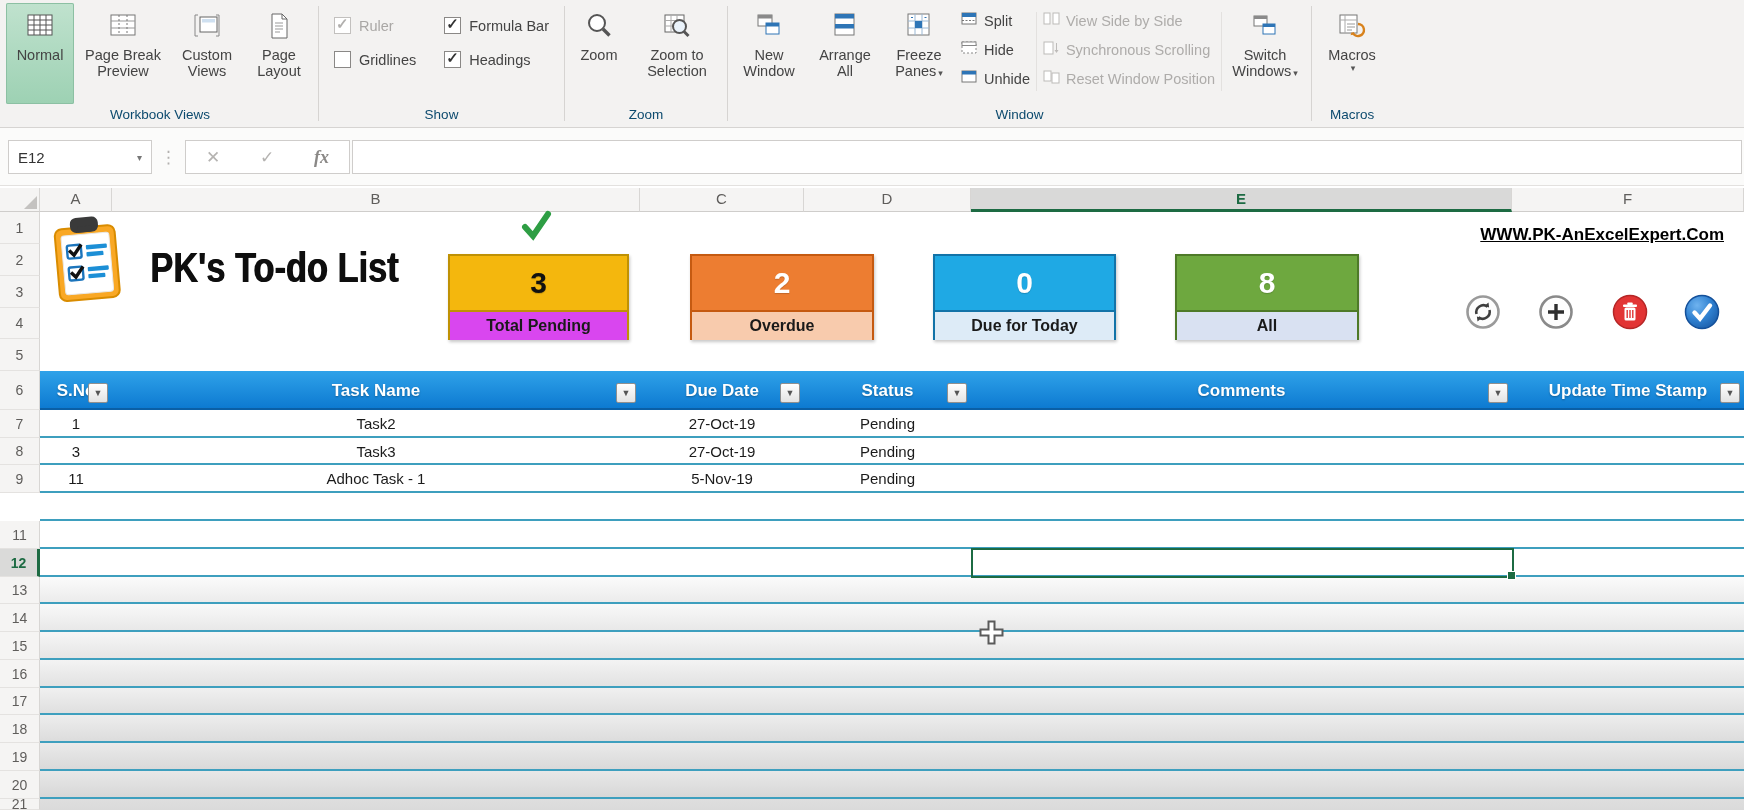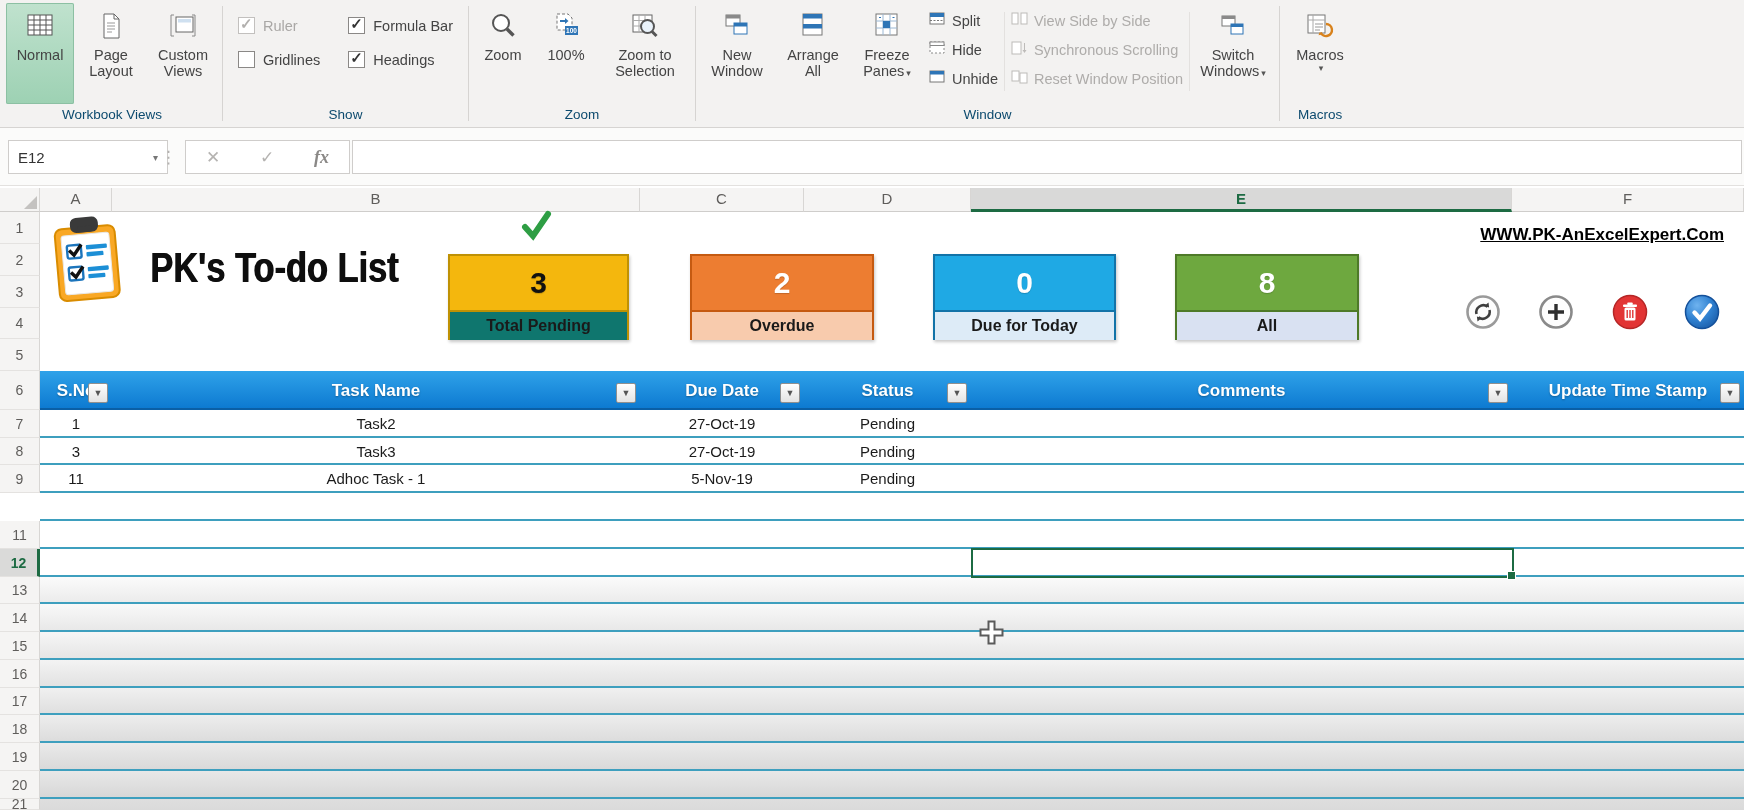--- a/index.html
+++ b/index.html
@@ -27,21 +27,21 @@
   .cb.disabled{border-color:#c2c0be;}
   .cb.disabled::after{color:#b2b0ae;}
   .cb-label.disabled{color:#a9a7a5;}
   .smallcol{display:flex;flex-direction:column;justify-content:flex-start;padding:9px 6px 0;gap:10px;}
   .sbtn{display:flex;align-items:center;gap:6px;font-size:14.5px;color:#444;white-space:nowrap;}
   .sbtn.disabled{color:#aeacaa;}
   .rfill{flex:1;}
 
   
   .fbar{position:absolute;top:128px;left:0;right:0;height:58px;background:#fbfbfa;border-bottom:1px solid #e3e1df;box-sizing:border-box;}
-  .namebox{position:absolute;left:8px;top:12px;width:160px;height:34px;background:#fff;border:1px solid #cfcdcb;
+  .namebox{position:absolute;left:8px;top:12px;width:144px;height:34px;background:#fff;border:1px solid #cfcdcb;
            display:flex;align-items:center;padding:16px 9px;box-sizing:border-box;font-size:15px;color:#333;}
   .nb-caret{margin-left:auto;font-size:10px;color:#777;}
   .fb-dots{position:absolute;left:160px;top:12px;height:34px;display:flex;align-items:center;color:#b3b1af;font-size:17px;}
   .fb-btns{position:absolute;left:185px;top:12px;width:165px;height:34px;background:#fff;border:1px solid #cfcdcb;
            display:flex;align-items:center;justify-content:space-around;box-sizing:border-box;}
   .fbx,.fbck{font-size:17px;color:#b5b3b1;}
   .fbfx{font-style:italic;font-family:"Liberation Serif",serif;font-size:18px;font-weight:bold;color:#8a8886;}
   .fb-input{position:absolute;left:352px;top:12px;right:2px;height:34px;background:#fff;border:1px solid #cfcdcb;box-sizing:border-box;
             font-size:15px;color:#333;display:flex;align-items:center;padding:0 8px;}
 
@@ -96,39 +96,49 @@
       <div class="rg-content">
         <div class="rbtn selected" style="width:60px">
           <span class="ricon">
             <svg width="30" height="30" viewBox="0 0 30 30">
                 <rect x="3" y="4" width="24" height="20" fill="#fff" stroke="#555"></rect>
                 <path d="M3 9h24M3 14h24M3 19h24M9 4v20M15 4v20M21 4v20" stroke="#555" stroke-width="1" fill="none"></path>
               </svg>
           </span>
           <span class="rlabel">Normal</span>
         </div>
-        <div class="rbtn" style="width:62px">
-          <span class="ricon">
-            <svg width="30" height="30" viewBox="0 0 30 30">
-                <path d="M8 3h10l5 5v19H8z" fill="#fff" stroke="#666"></path>
-                <path d="M18 3v5h5" fill="none" stroke="#666"></path>
-                <path d="M11 12h8M11 15h8M11 18h8M11 21h5" stroke="#999" fill="none"></path>
-              </svg>
-          </span>
-          <span class="rlabel">Page Layout</span>
+        <div class="rbtn" style="width:86px">
+          <span class="ricon">
+            <svg width="30" height="30" viewBox="0 0 30 30">
+                <rect x="3" y="4" width="24" height="20" fill="#fff" stroke="#777"></rect>
+                <path d="M3 10h24M3 17h24" stroke="#999" fill="none"></path>
+                <path d="M11 4v20M19 4v20" stroke="#777" stroke-dasharray="2 2" fill="none"></path>
+              </svg>
+          </span>
+          <span class="rlabel">Page Break Preview</span>
         </div>
         <div class="rbtn" style="width:62px">
           <span class="ricon">
             <svg width="32" height="30" viewBox="0 0 32 30">
                 <path d="M7 4H4v21h3M25 4h3v21h-3" fill="none" stroke="#888"></path>
                 <rect x="9" y="6" width="17" height="15" fill="#fff" stroke="#666"></rect>
                 <rect x="11" y="8" width="13" height="3.5" fill="#cfe0f0"></rect>
               </svg>
           </span>
           <span class="rlabel">Custom Views</span>
+        </div>
+        <div class="rbtn" style="width:62px">
+          <span class="ricon">
+            <svg width="30" height="30" viewBox="0 0 30 30">
+                <path d="M8 3h10l5 5v19H8z" fill="#fff" stroke="#666"></path>
+                <path d="M18 3v5h5" fill="none" stroke="#666"></path>
+                <path d="M11 12h8M11 15h8M11 18h8M11 21h5" stroke="#999" fill="none"></path>
+              </svg>
+          </span>
+          <span class="rlabel">Page Layout</span>
         </div>
       </div>
       <div class="rg-label">Workbook Views</div>
     </div>
 
     <div class="rsep"></div>
 
     <div class="rgroup">
       <div class="rg-content">
         <div class="cbwrap">
@@ -158,32 +168,20 @@
     <div class="rgroup">
       <div class="rg-content">
         <div class="rbtn" style="width:52px">
           <span class="ricon">
             <svg width="30" height="30" viewBox="0 0 30 30">
                 <circle cx="13" cy="12" r="8" fill="#fff" stroke="#555" stroke-width="2"></circle>
                 <line x1="19" y1="18" x2="25.5" y2="24.5" stroke="#555" stroke-width="3.4"></line>
               </svg>
           </span>
           <span class="rlabel">Zoom</span>
-        </div>
-        <div class="rbtn" style="width:54px">
-          <span class="ricon">
-            <svg width="30" height="30" viewBox="0 0 30 30">
-                <path d="M6 3h11l4 4v12H6z" fill="#fff" stroke="#777" stroke-dasharray="3 2"></path>
-                <path d="M9 10h7" stroke="#2E75B6" stroke-width="2" fill="none"></path>
-                <path d="M14 7l3.5 3-3.5 3z" fill="#2E75B6"></path>
-                <rect x="14" y="15" width="13" height="9" fill="#2E75B6"></rect>
-                <text x="20.5" y="22" font-size="6.5" fill="#fff" text-anchor="middle" font-weight="bold">100</text>
-              </svg>
-          </span>
-          <span class="rlabel">100%</span>
         </div>
         <div class="rbtn" style="width:84px">
           <span class="ricon">
             <svg width="30" height="30" viewBox="0 0 30 30">
                 <rect x="3" y="4" width="19" height="17" fill="#fff" stroke="#666"></rect>
                 <path d="M3 9.5h19M3 15h19M9 4v17M15 4v17" stroke="#aaa" fill="none"></path>
                 <circle cx="17.5" cy="15.5" r="6.5" fill="#eaf3fb" stroke="#555" stroke-width="2"></circle>
                 <line x1="22" y1="20.5" x2="26.5" y2="25" stroke="#555" stroke-width="3"></line>
               </svg>
           </span>
@@ -440,21 +438,21 @@
     </div>
     <div class="title">PK's To-do List</div>
     <div class="hdr-check">
       <svg width="36" height="32" viewBox="0 0 36 32">
           <path d="M7 17l8 9L30 4" stroke="#2E9E44" stroke-width="6" fill="none" stroke-linecap="round"></path>
         </svg>
     </div>
     <div id="cards">
         <div class="card" style="left: 448px; width: 181px; border-color: rgb(191, 145, 4);">
           <div class="card-top" style="background: rgb(244, 183, 13); color: rgb(17, 17, 17);">3</div>
-          <div class="card-bottom" style="background: #0f766e; border-top-color: rgb(191, 145, 4);">Total Pending</div>
+          <div class="card-bottom" style="background: #d946ef; border-top-color: rgb(191, 145, 4);">Total Pending</div>
         </div>
         <div class="card" style="left: 690px; width: 184px; border-color: rgb(197, 90, 17);">
           <div class="card-top" style="background: rgb(237, 125, 49); color: rgb(255, 255, 255);">2</div>
           <div class="card-bottom" style="background: rgb(248, 203, 173); border-top-color: rgb(197, 90, 17);">Overdue</div>
         </div>
         <div class="card" style="left: 933px; width: 183px; border-color: rgb(18, 115, 168);">
           <div class="card-top" style="background: rgb(31, 169, 228); color: rgb(255, 255, 255);">0</div>
           <div class="card-bottom" style="background: rgb(221, 235, 247); border-top-color: rgb(18, 115, 168);">Due for Today</div>
         </div>
         <div class="card" style="left: 1175px; width: 184px; border-color: rgb(78, 122, 40);">

